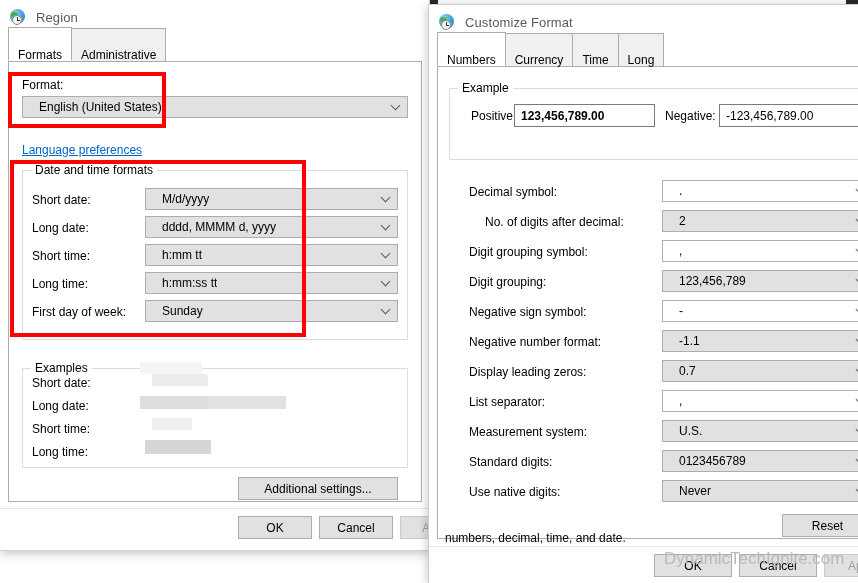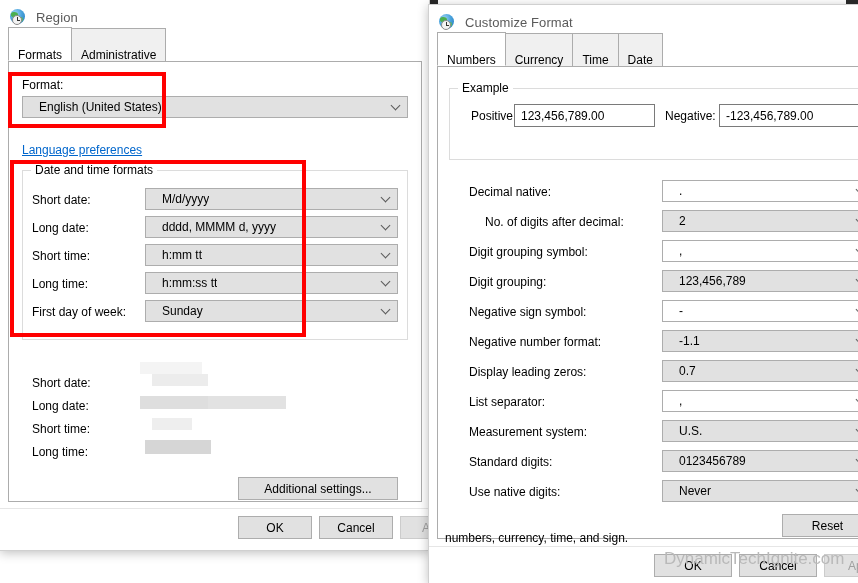--- a/index.html
+++ b/index.html
@@ -144,20 +144,23 @@
       <span class="val">h:mm:ss tt</span>
       <span class="arrow"></span>
     </div>
 
     <div class="lbl" style="left:32px; top:305px;">First day of week:</div>
     <div class="combo" style="position:absolute; left:145px; top:300px; width:253px;">
       <span class="val">Sunday</span>
       <span class="arrow"></span>
     </div>
 
+    <div class="group" style="left:22px; top:368px; width:386px; height:100px;">
+      <span class="group-title">Examples</span>
+    </div>
 
     <div class="lbl" style="left:32px; top:376px;">Short date:</div>
     <div class="lbl" style="left:32px; top:399px;">Long date:</div>
     <div class="lbl" style="left:32px; top:422px;">Short time:</div>
     <div class="lbl" style="left:32px; top:445px;">Long time:</div>
 
     <div class="blur-blk" style="left:152px; top:374px; width:56px; height:12px; background:#ececec;"></div>
     <div class="blur-blk" style="left:140px; top:396px; width:68px; height:13px; background:#dedede;"></div>
     <div class="blur-blk" style="left:208px; top:396px; width:78px; height:13px; background:#e2e2e2;"></div>
     <div class="blur-blk" style="left:152px; top:418px; width:40px; height:12px; background:#eeeeee;"></div>
@@ -183,41 +186,41 @@
         <span class="globe"></span>
           <span class="clockface"></span>
       </span>
       <span class="title-text">Customize Format</span>
     </div>
 
     <div class="tabstrip" style="position:absolute; left:8px; top:40px; width:440px; padding-left:0;">
       <div class="tab active">Numbers</div>
       <div class="tab">Currency</div>
       <div class="tab">Time</div>
-      <div class="tab">Date</div>
+      <div class="tab">Long</div>
     </div>
 
     <div style="position:absolute; left:8px; top:62px; width:440px; height:472px;
                 background:#fff; border:1px solid #acacac; border-top:none;"></div>
 
     <div class="group" style="left:20px; top:83px; width:424px; height:72px;">
       <span class="group-title">Example</span>
     </div>
 
     <div class="lbl" style="left:42px; top:104px;">Positive:</div>
-    <div class="textbox" style="position:absolute; left:85px; top:99px; width:141px;">
+    <div class="textbox" style="position:absolute; left:85px; top:99px; width:141px;font-weight:bold;">
       <span class="val">123,456,789.00</span>
     </div>
 
     <div class="lbl" style="left:236px; top:104px;">Negative:</div>
     <div class="textbox" style="position:absolute; left:290px; top:99px; width:158px;">
       <span class="val">-123,456,789.00</span>
     </div>
 
-    <div class="lbl" style="left:40px; top:180px;">Decimal native:</div>
+    <div class="lbl" style="left:40px; top:180px;">Decimal symbol:</div>
     <div class="combo editable" style="position:absolute; left:233px; top:175px; width:211px;">
       <span class="val">.</span>
       <span class="arrow"></span>
     </div>
 
     <div class="lbl" style="left:56px; top:210px;">No. of digits after decimal:</div>
     <div class="combo" style="position:absolute; left:233px; top:205px; width:211px;">
       <span class="val">2</span>
       <span class="arrow"></span>
     </div>
@@ -269,21 +272,21 @@
       <span class="val">0123456789</span>
       <span class="arrow"></span>
     </div>
 
     <div class="lbl" style="left:40px; top:480px;">Use native digits:</div>
     <div class="combo" style="position:absolute; left:233px; top:475px; width:211px;">
       <span class="val">Never</span>
       <span class="arrow"></span>
     </div>
 
-    <div class="lbl" style="left:16px; top:526px;">numbers, currency, time, and sign.</div>
+    <div class="lbl" style="left:16px; top:526px;">numbers, decimal, time, and date.</div>
 
     <div class="btn" style="position:absolute; left:353px; top:509px; width:91px;">Reset</div>
 
     <div class="footer-sep" style="left:0; top:541px; width:452px;"></div>
 
     <div class="btn" style="position:absolute; left:225px; top:549px; width:78px;">OK</div>
     <div class="btn" style="position:absolute; left:310px; top:549px; width:78px;">Cancel</div>
     <div class="btn disabled" style="position:absolute; left:395px; top:549px; width:78px;">Apply</div>
   </div>
 

